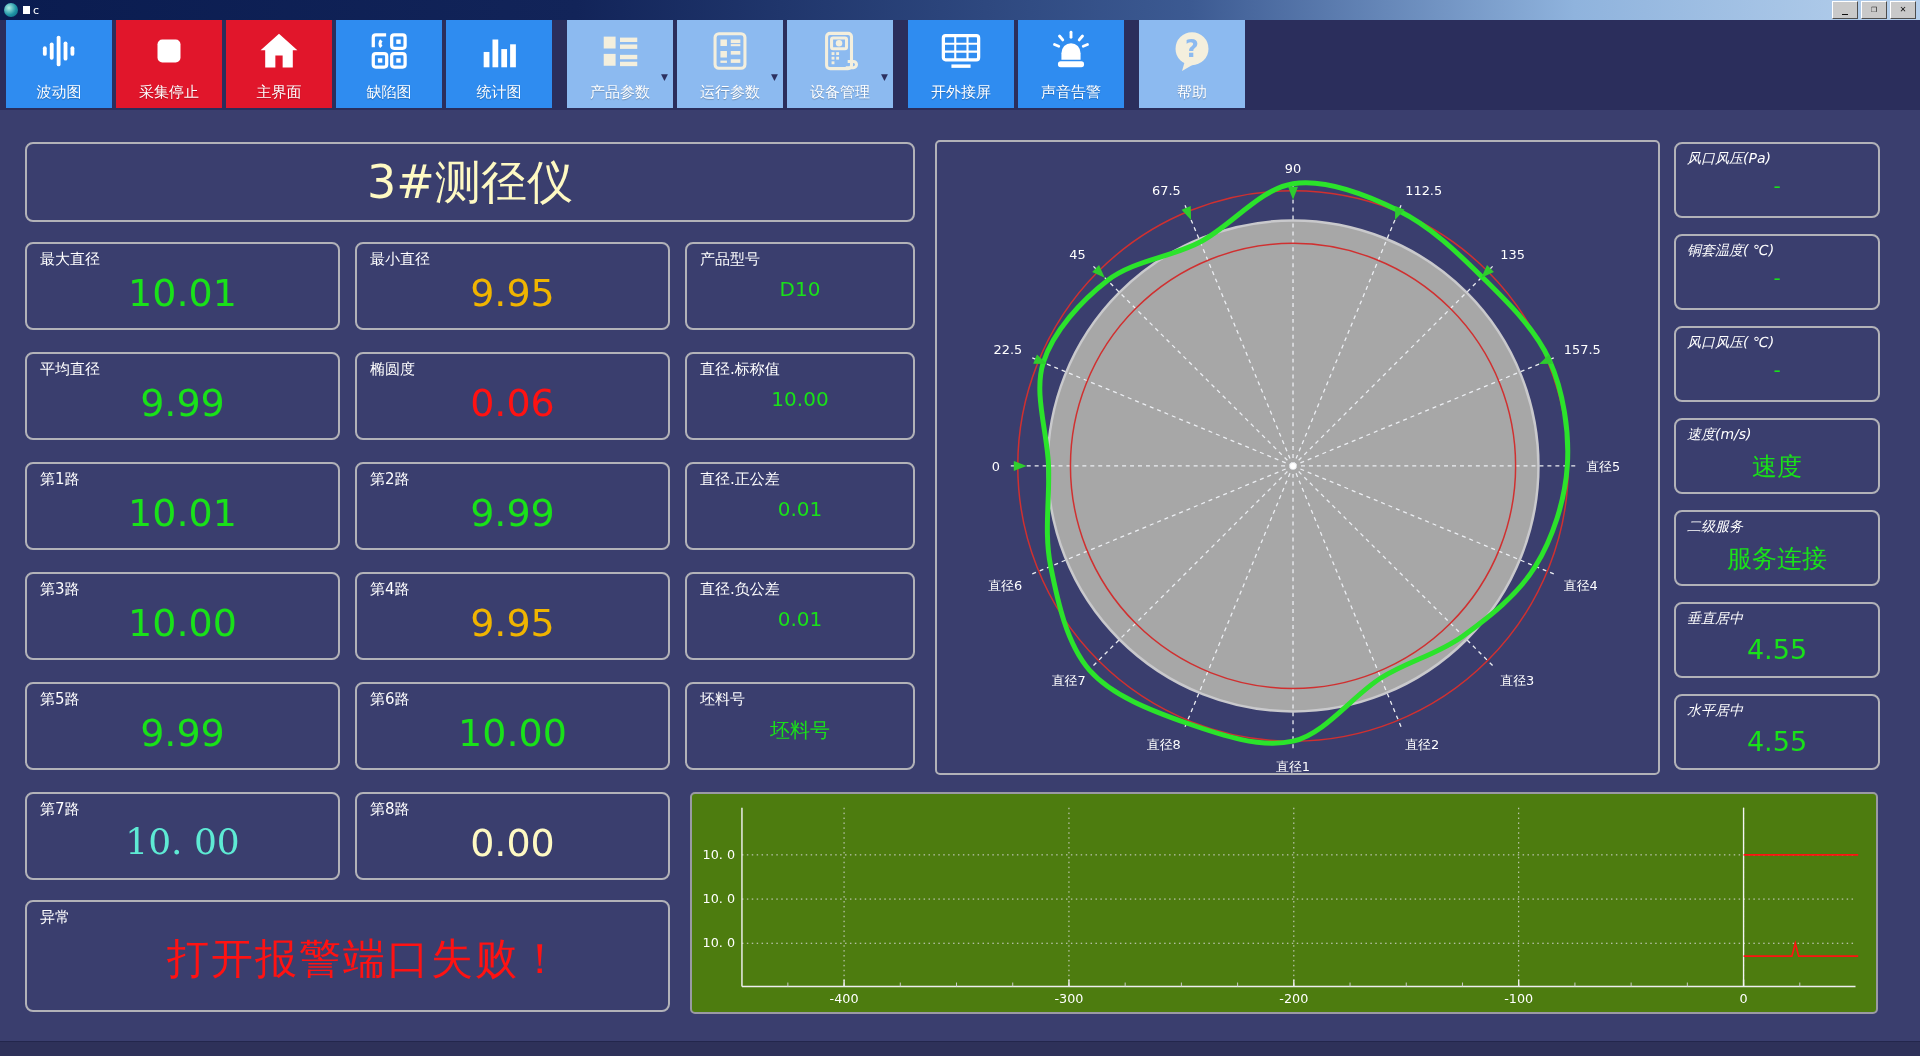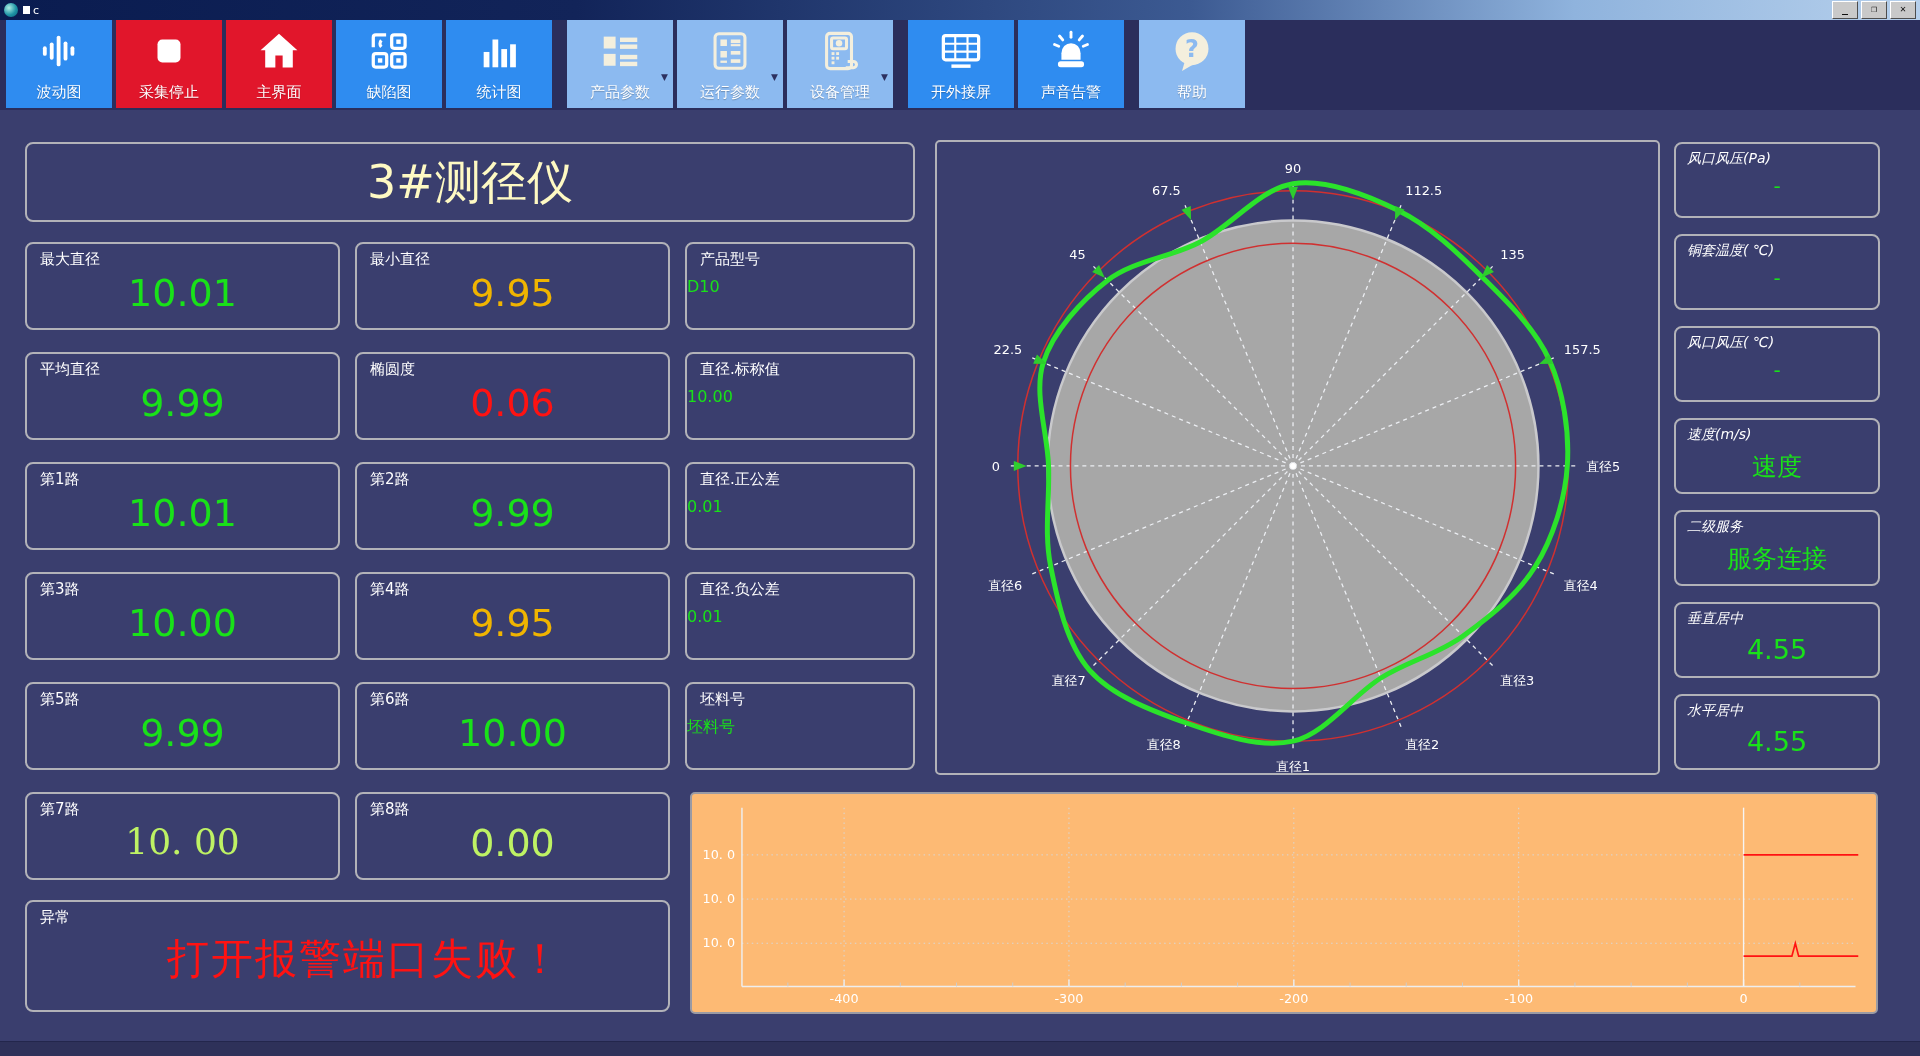--- a/index.html
+++ b/index.html
@@ -29,42 +29,42 @@
   .v-light{background:#8cbaf0;color:#fff;}
   .v-light .ticon{color:#f4efdd;}
   .ticon{position:absolute;top:8px;left:50%;transform:translateX(-50%);width:46px;height:46px;color:#fff;}
   .tlabel{font-size:15px;color:#fff;text-shadow:0 1px 1px rgba(0,0,0,.25);}
   .dd{position:absolute;right:5px;top:52px;font-size:9px;color:#2c3060;}
   
   .gbox{position:absolute;border:2px solid #b2b2b8;border-radius:8px;box-sizing:border-box;}
   .mlabel{font-size:15px;color:#fff;padding:6px 0 0 13px;}
   .mvalue{text-align:center;font-size:38px;margin-top:2px;}
   .mvalue.serif{font-family:"DejaVu Serif",serif;font-size:36px;}
-  .pvalue{text-align:left;font-size:16px;margin-top:8px;}
+  .pvalue{text-align:center;font-size:20px;margin-top:8px;}
   .rvalue{text-align:center;margin-top:6px;}
   .rv-dash{font-size:20px;}
   .rv-md{font-size:25px;}
   .rv-num{font-size:27px;}
   
   .gauge-title-box{left:25px;top:142px;width:890px;height:80px;}
   .gauge-title{text-align:center;font-size:46px;line-height:76px;}
   .metrics-grid{position:absolute;left:25px;top:242px;width:890px;
     display:grid;grid-template-columns:315px 315px 230px;grid-auto-rows:88px;column-gap:15px;row-gap:22px;}
   .mbox{border:2px solid #b2b2b8;border-radius:8px;box-sizing:border-box;}
   .alarm-box{left:25px;top:900px;width:645px;height:112px;}
   .alarm-msg{text-align:center;font-size:42px;margin-top:4px;letter-spacing:2px;}
   
   .polar-panel{left:935px;top:140px;width:725px;height:635px;border-radius:5px;}
   .polar-panel svg{width:100%;height:100%;display:block;}
   
   .right-col{position:absolute;left:1674px;top:142px;width:206px;}
   .rbox{border:2px solid #b2b2b8;border-radius:8px;box-sizing:border-box;height:76px;margin-bottom:16px;}
   .rbox .mlabel{font-size:14px;padding-left:11px;font-style:italic;}
   
-  .trend-panel{left:690px;top:792px;width:1188px;height:222px;background:#fdba74;border-radius:5px;border-color:#9a9aa4;}
+  .trend-panel{left:690px;top:792px;width:1188px;height:222px;background:#4d7c0f;border-radius:5px;border-color:#9a9aa4;}
   .trend-panel svg{width:100%;height:100%;display:block;}
   .bottomstrip{position:absolute;left:0;bottom:0;width:100%;height:14px;background:#2e3159;border-top:1px solid #23264c;}
   svg text{font-family:"DejaVu Sans",sans-serif;}
 </style>
 </head>
 <body>
 
 <div class="screen">
 
   <div class="titlebar">
@@ -286,25 +286,25 @@
       <div class="mbox">
         <div class="mlabel">第6路</div>
         <div class="mvalue" style="color: rgb(25, 225, 25);">10.00</div>
       </div>
       <div class="mbox">
         <div class="mlabel">坯料号</div>
         <div class="pvalue" style="color: rgb(25, 225, 25);">坯料号</div>
       </div>
       <div class="mbox">
         <div class="mlabel">第7路</div>
-        <div class="mvalue serif" style="color: #bef264;">10. 00</div>
+        <div class="mvalue serif" style="color: #5eead4;">10. 00</div>
       </div>
       <div class="mbox">
         <div class="mlabel">第8路</div>
-        <div class="mvalue" style="color: #bef264;">0.00</div>
+        <div class="mvalue" style="color: #fef9c3;">0.00</div>
       </div>
       <div></div>
     </div>
 
   <div class="gbox alarm-box">
     <div class="mlabel">异常</div>
     <div class="alarm-msg" style="color: rgb(255, 18, 18); padding-left: 35px;">打开报警端口失败！</div>
   </div>
 
   <div class="gbox polar-panel">

